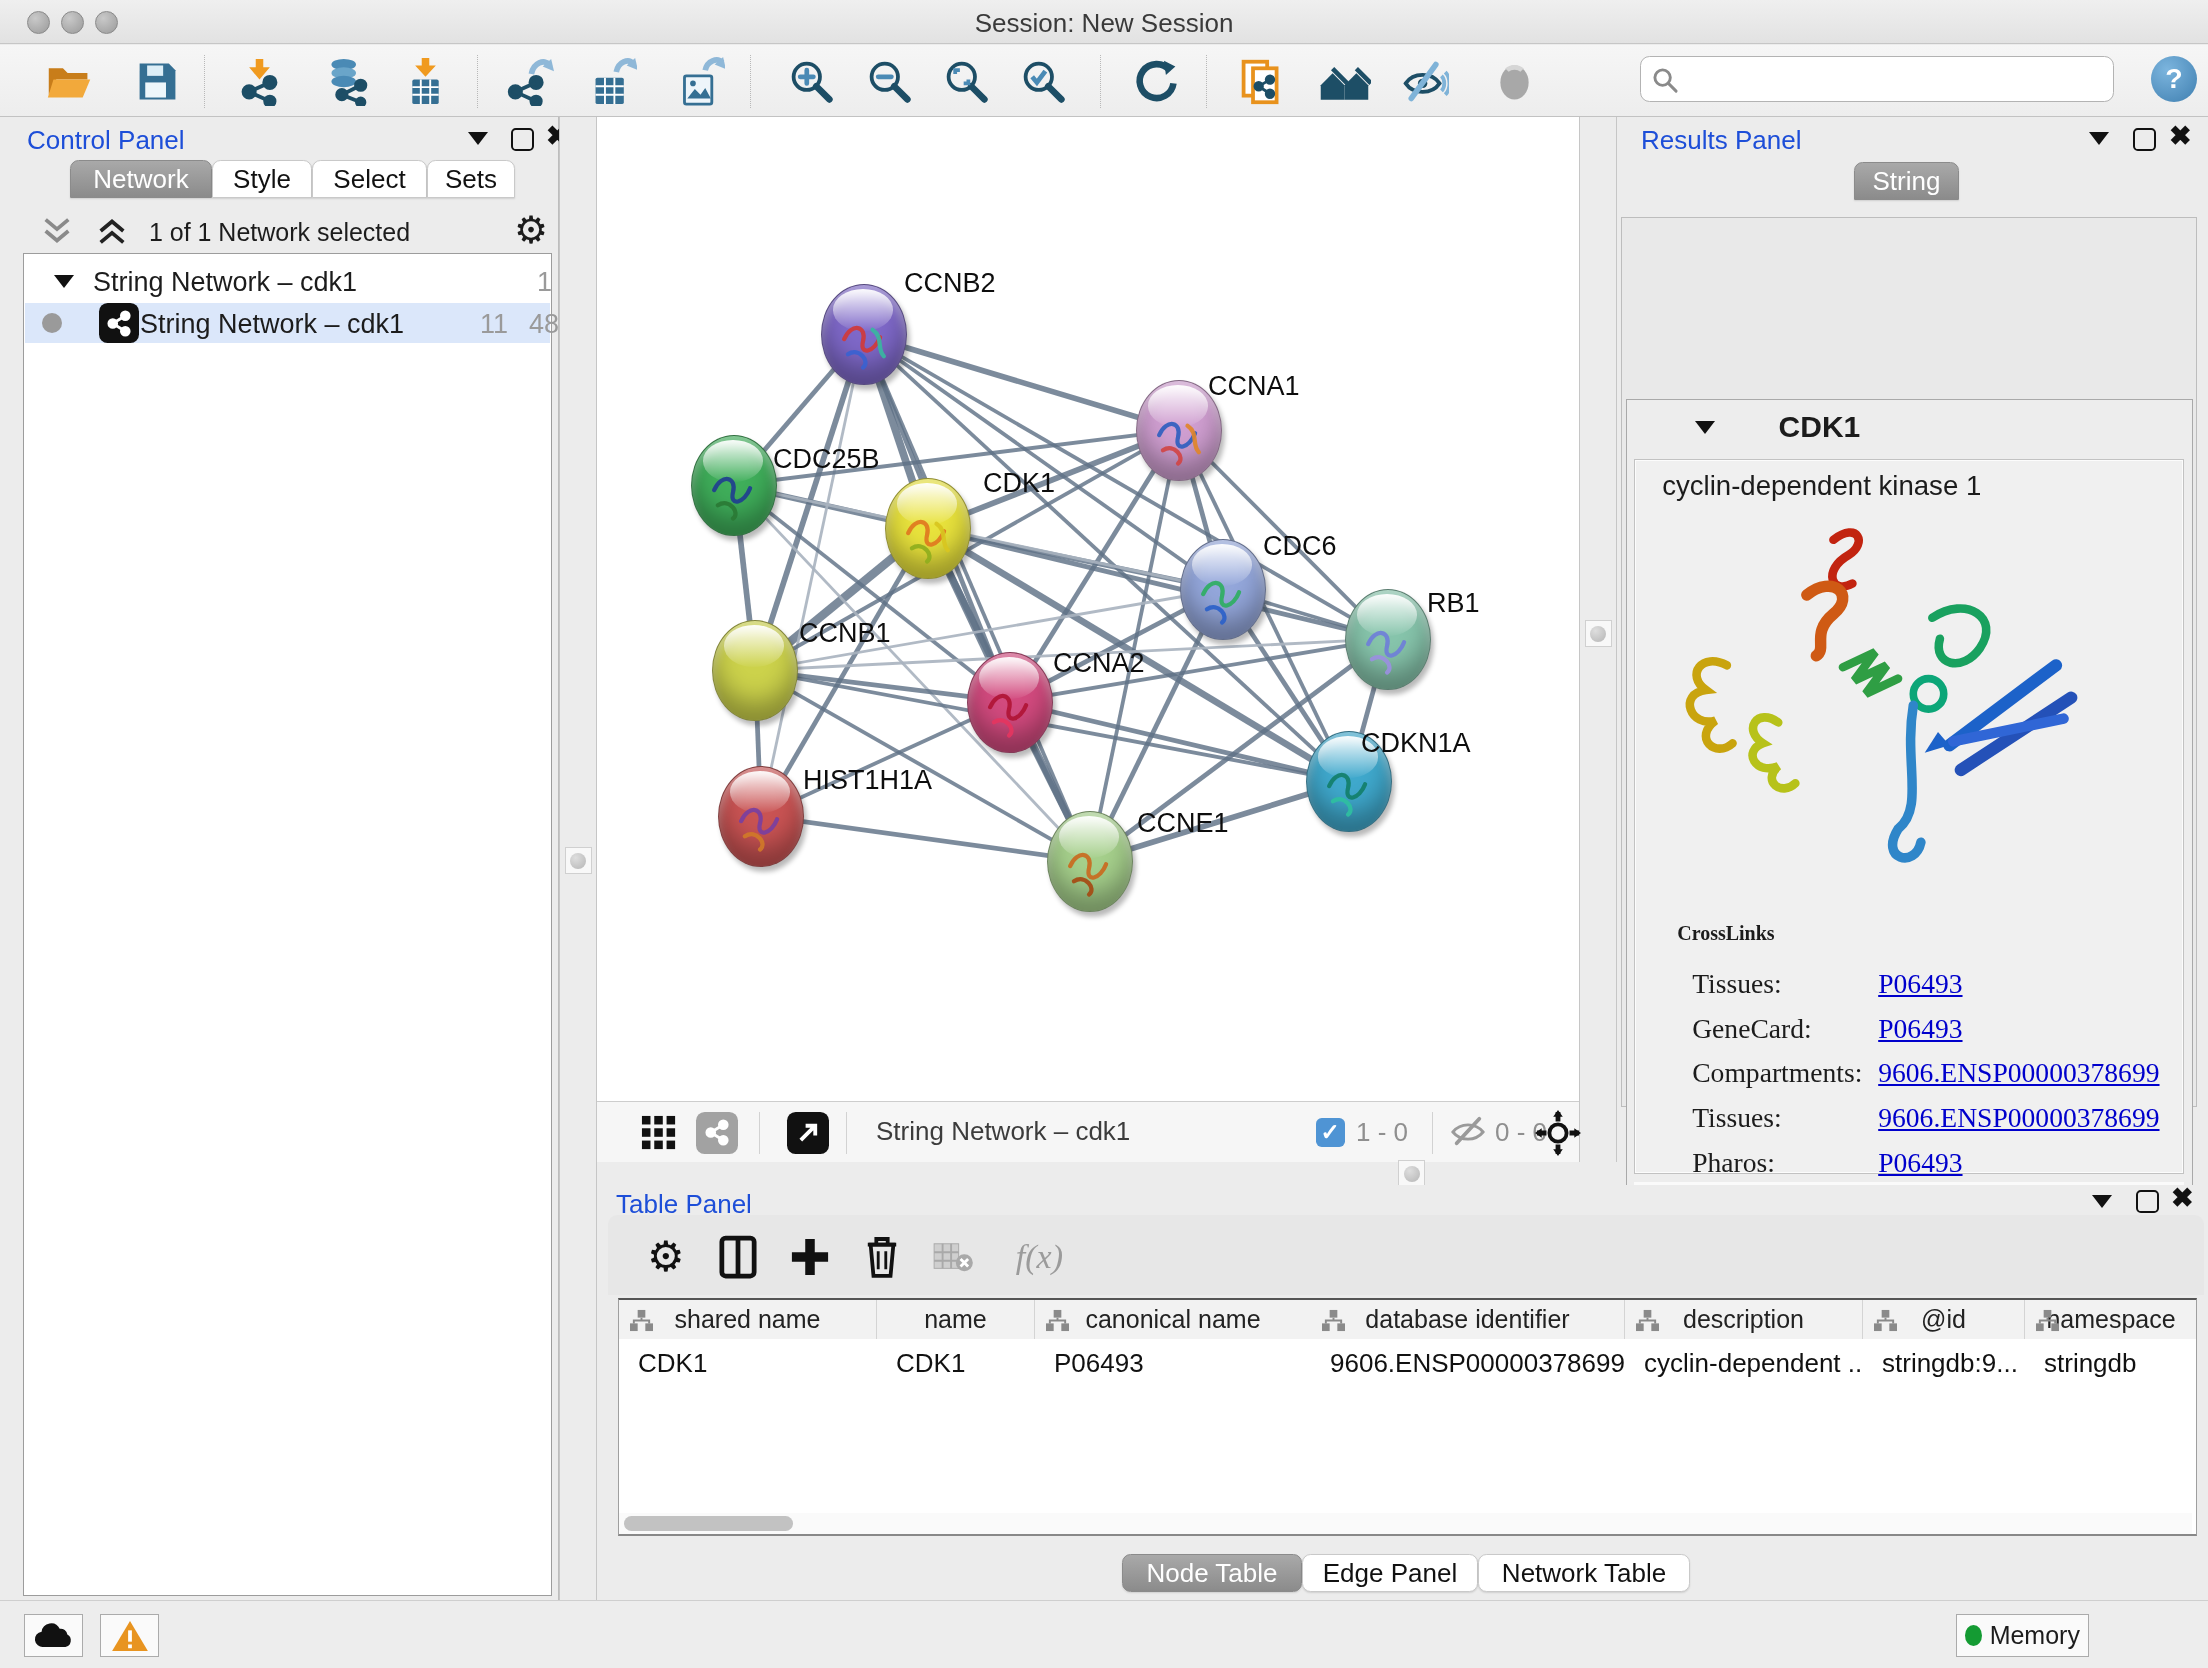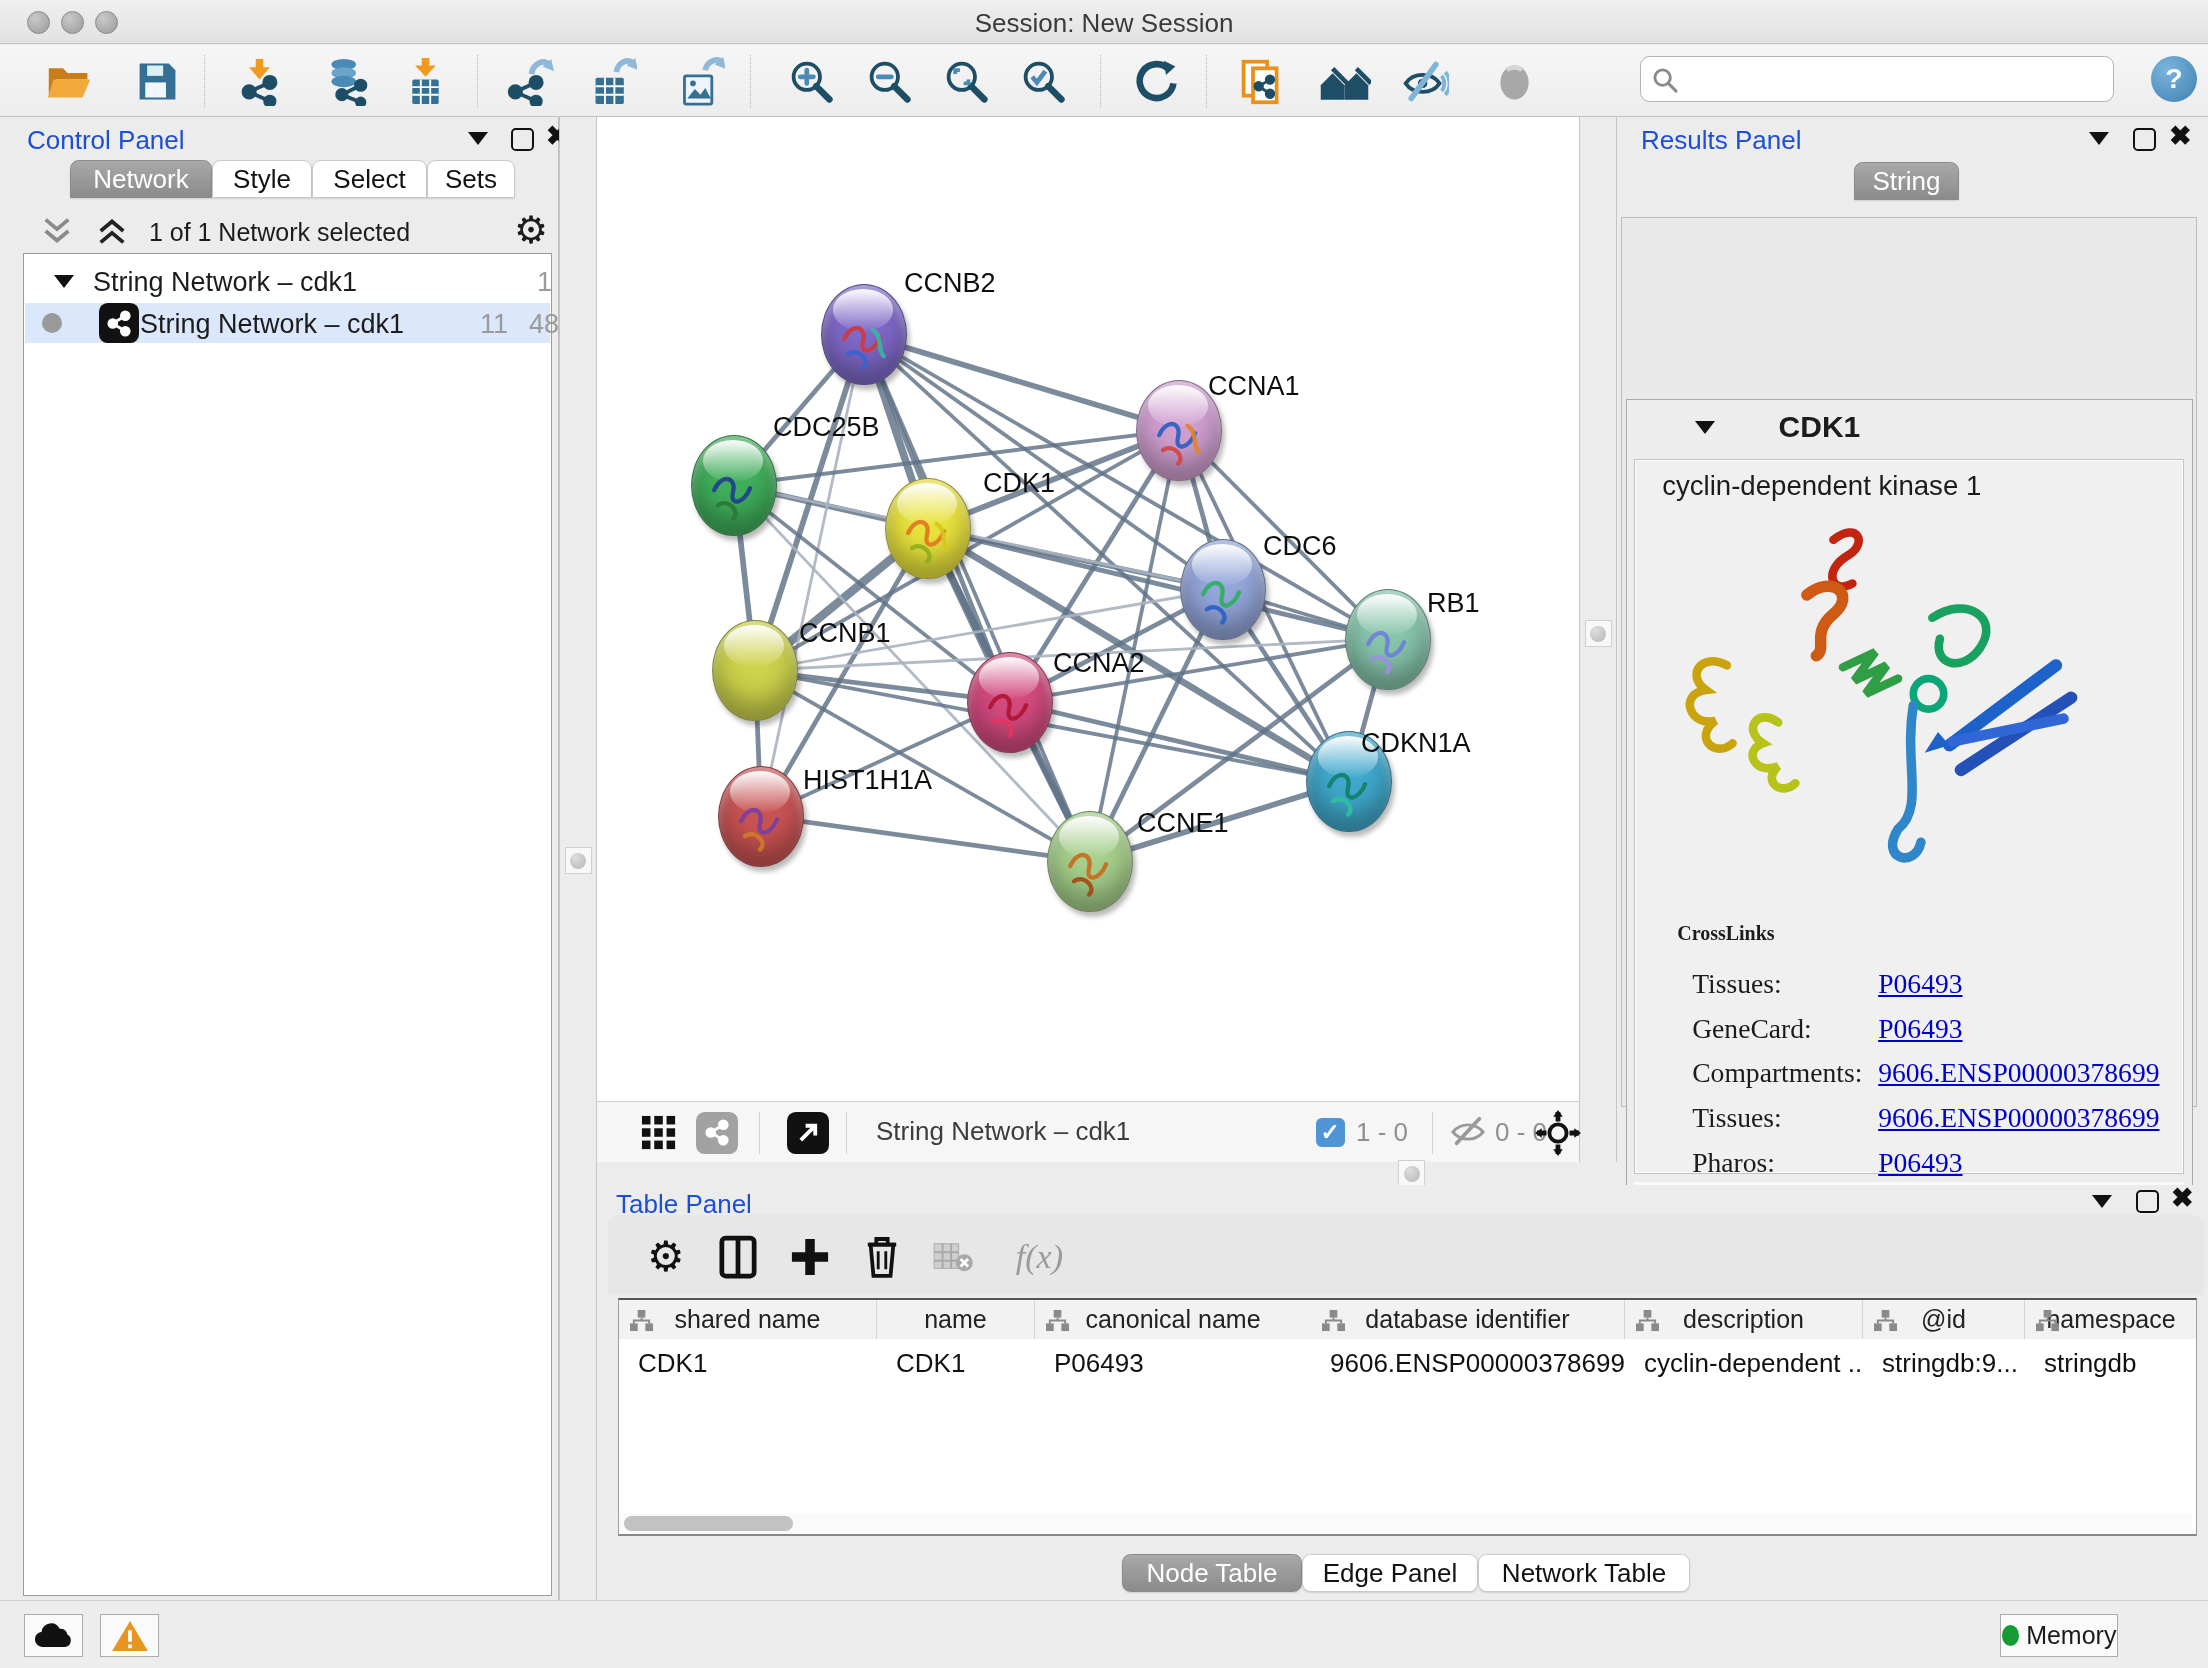--- a/index.html
+++ b/index.html
@@ -427,21 +427,21 @@
         <path d="M44 24 C56 32 48 44 56 52" stroke="#e0862a" stroke-width="4.5" fill="none" stroke-linecap="round" opacity="0.92"></path>
       </svg>
     </div>
     <div class="node-label" style="left: 611px; top: 254px;">CCNA1</div>
     <div class="node" style="left: 94px; top: 318px; background: rgb(63, 174, 90);">
       <svg width="70" height="70" viewBox="0 0 70 74">
         <path d="M14 34 C22 16 38 20 34 36 C30 52 46 48 52 32" stroke="#1f3f8f" stroke-width="4.5" fill="none" stroke-linecap="round" opacity="0.92"></path>
         <path d="M18 50 C30 42 42 58 34 64" stroke="#2a7a35" stroke-width="4.5" fill="none" stroke-linecap="round" opacity="0.92"></path>
       </svg>
     </div>
-    <div class="node-label" style="left: 176px; top: 295px;">CDC25B</div>
+    <div class="node-label" style="left: 176px; top: 327px;">CDC25B</div>
     <div class="node" style="left: 288px; top: 361px; background: rgb(232, 226, 60);">
       <svg width="70" height="70" viewBox="0 0 70 74">
         <path d="M14 34 C22 16 38 20 34 36 C30 52 46 48 52 32" stroke="#e07820" stroke-width="4.5" fill="none" stroke-linecap="round" opacity="0.92"></path>
         <path d="M18 50 C30 42 42 58 34 64" stroke="#8fae1d" stroke-width="4.5" fill="none" stroke-linecap="round" opacity="0.92"></path>
         <path d="M44 24 C56 32 48 44 56 52" stroke="#d8c520" stroke-width="4.5" fill="none" stroke-linecap="round" opacity="0.92"></path>
       </svg>
     </div>
     <div class="node-label" style="left: 386px; top: 351px;">CDK1</div>
     <div class="node" style="left: 583px; top: 422px; background: rgb(147, 166, 218);">
       <svg width="70" height="70" viewBox="0 0 70 74">
@@ -731,18 +731,18 @@
       <path d="M10 26 a8 8 0 0 1 -2 -16 a10 10 0 0 1 19 -3 a7 7 0 0 1 8 6 a7 7 0 0 1 -2 13z" fill="#111"></path>
       </svg>
   </div>
   <div class="sb-btn" style="left:100px; width:59px">
     <svg width="38" height="32" viewBox="0 0 40 34">
       <path d="M20 1 39 33H1z" fill="#e89420"></path>
       <rect x="18" y="11" width="4" height="12" fill="#fff"></rect>
         <rect x="18" y="26" width="4" height="4" fill="#fff"></rect>
       </svg>
   </div>
-  <div class="sb-btn" id="memory-btn" style="left:2000px; width:118px">
+  <div class="sb-btn" id="memory-btn" style="left:1956px; width:133px">
     <span id="memory-dot"></span>
     <span>Memory</span>
   </div>
 </div>
 
 
 </body></html>

